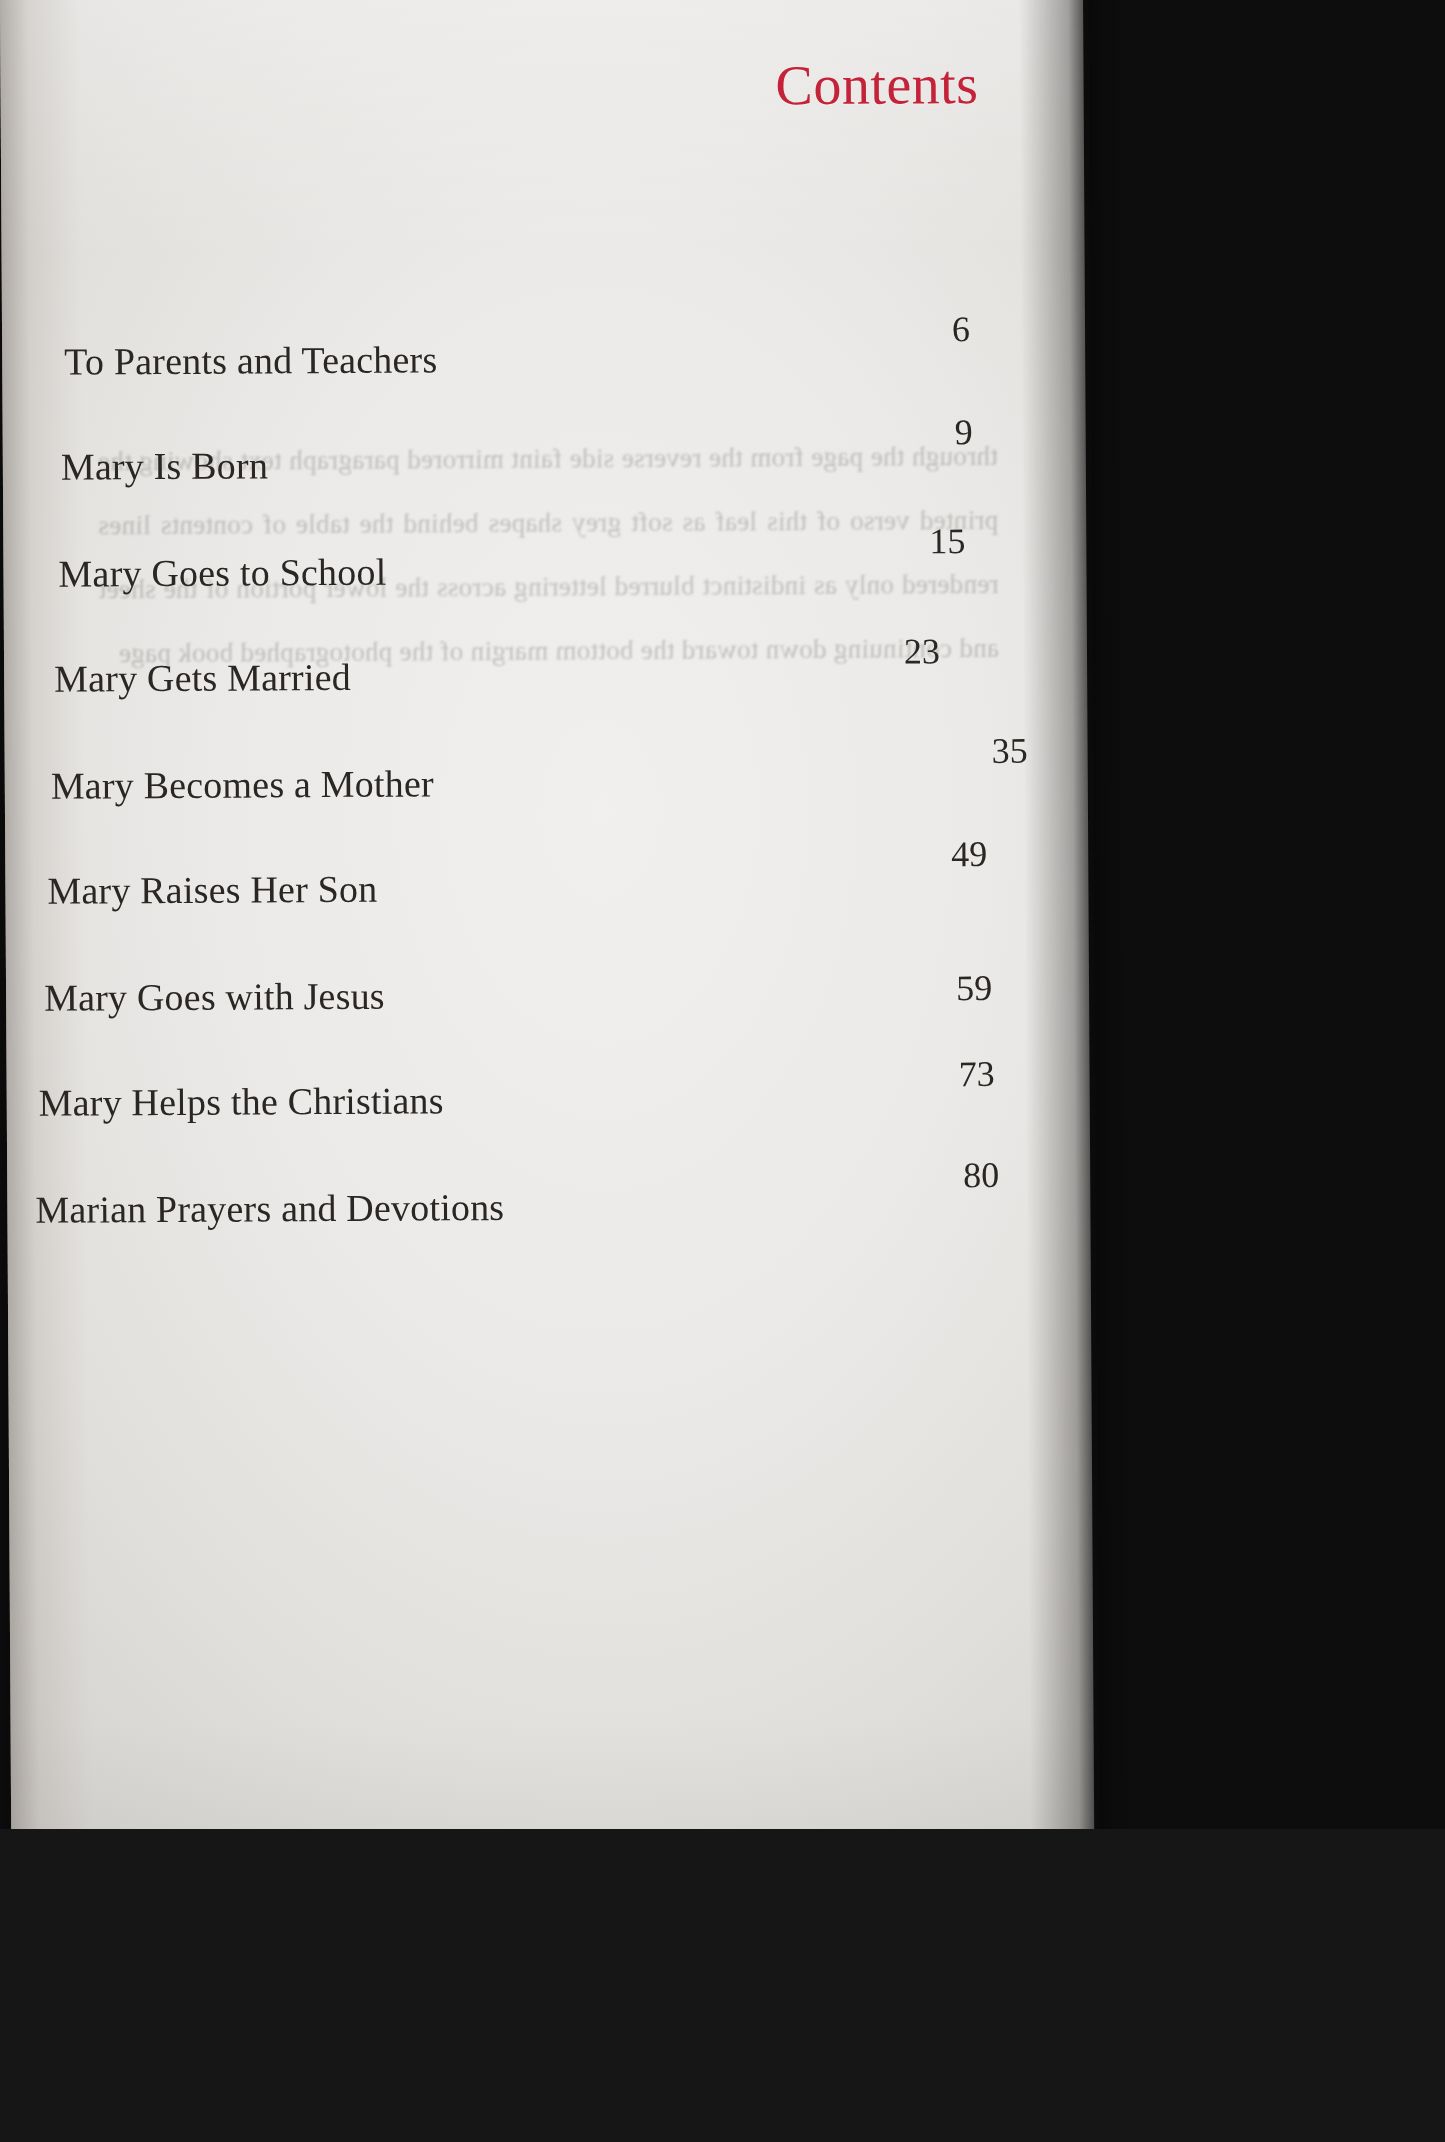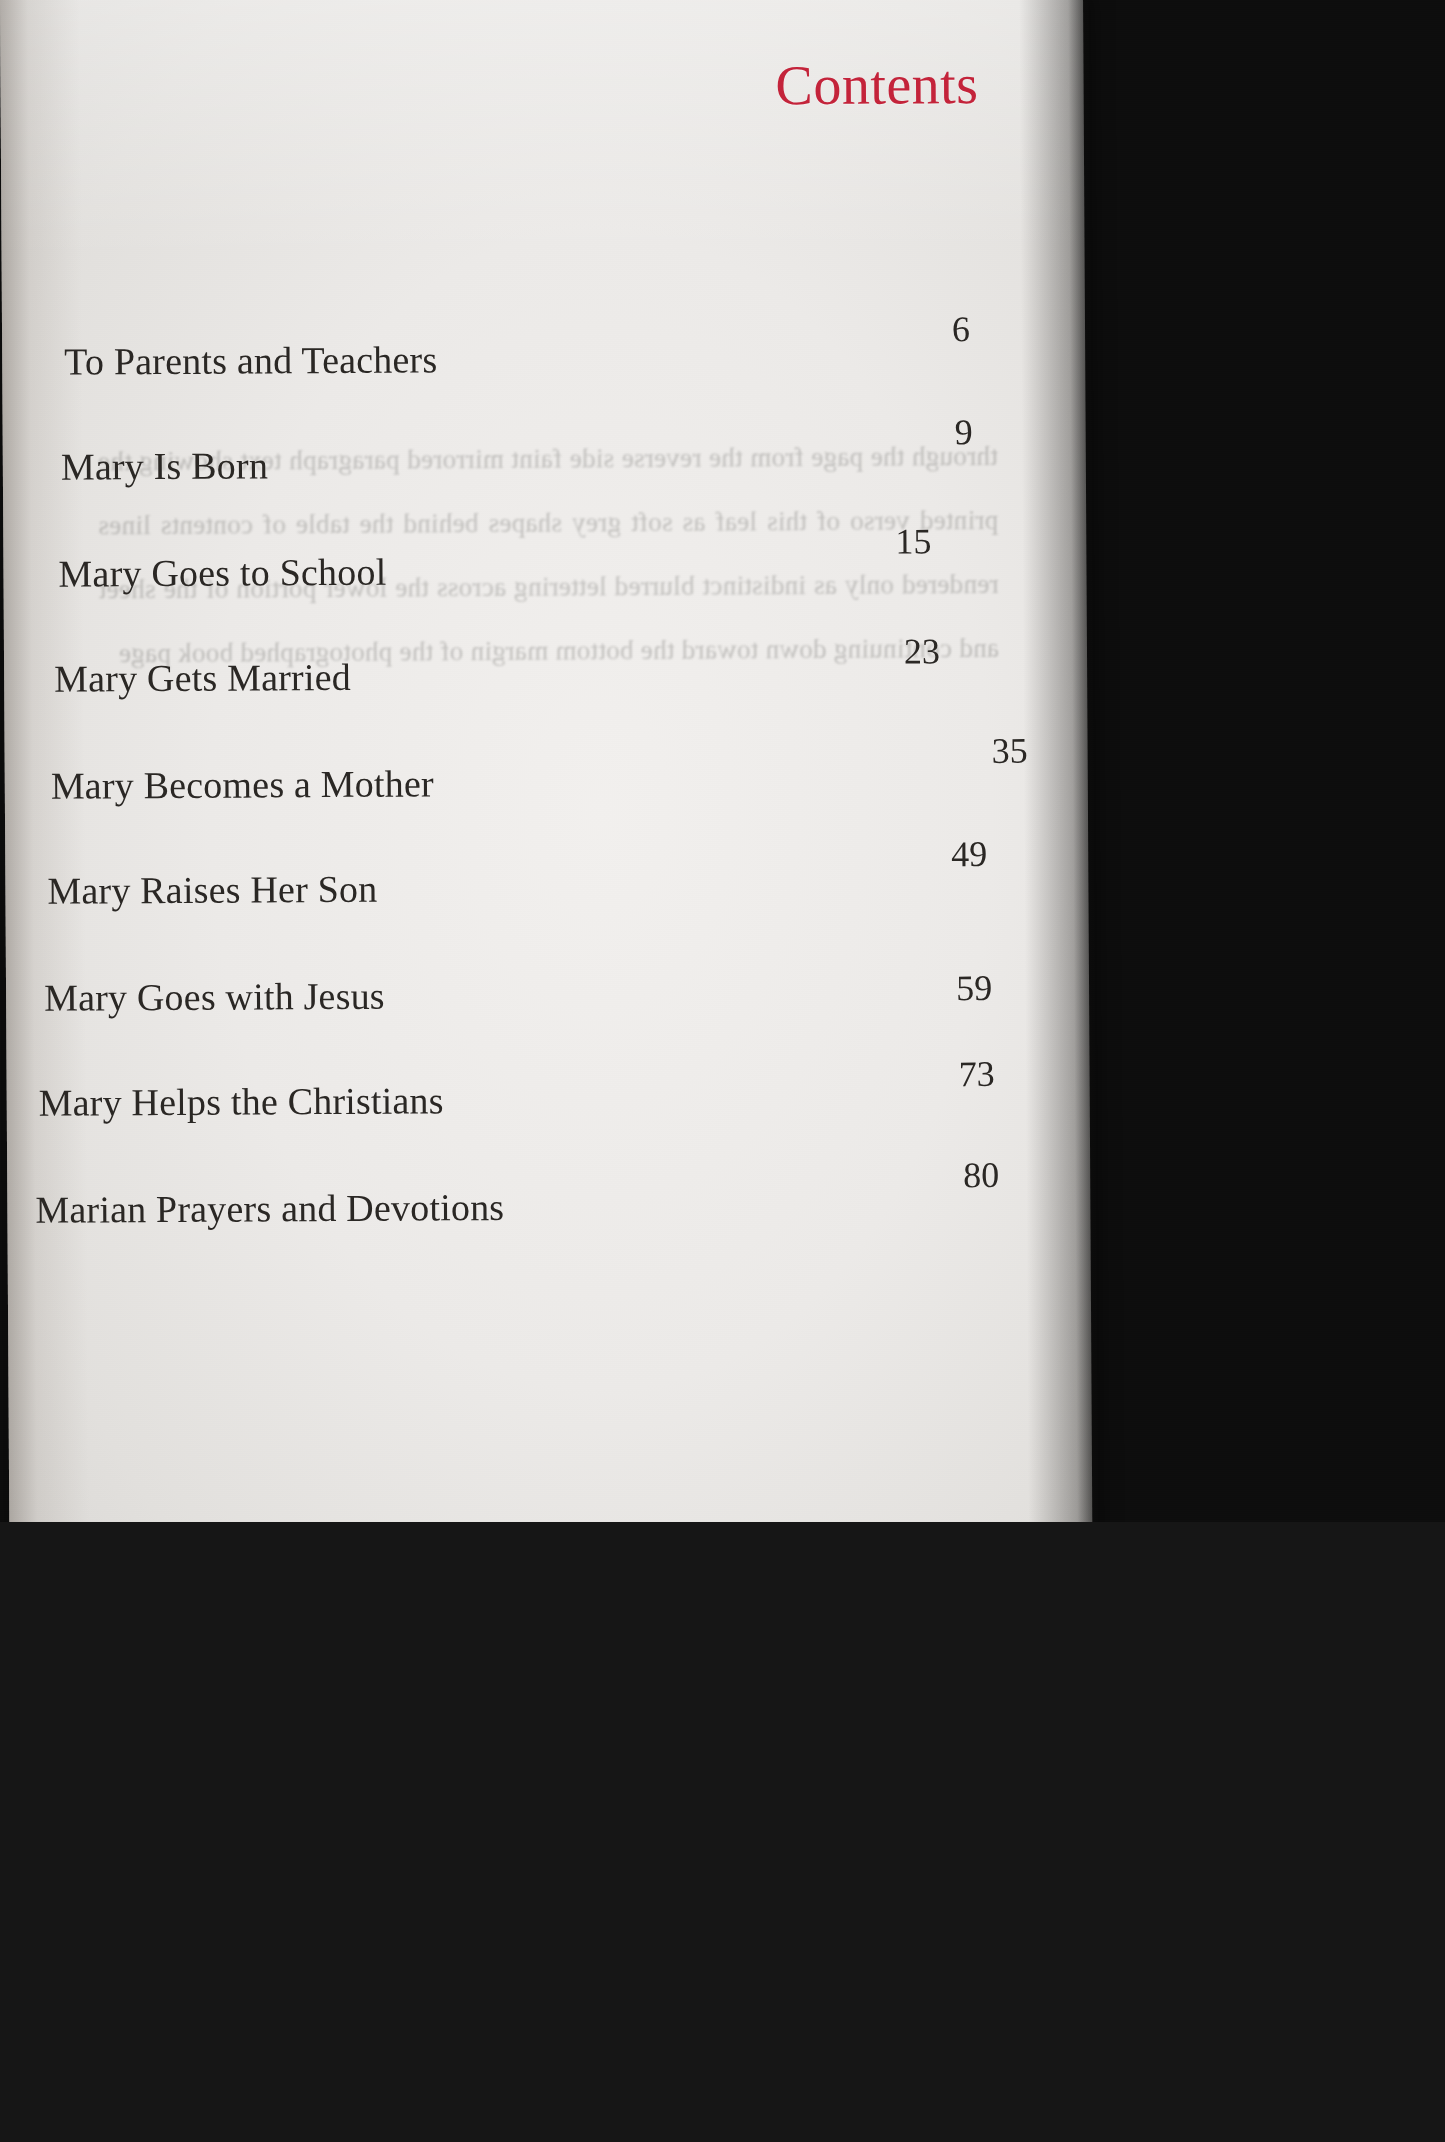--- a/index.html
+++ b/index.html
@@ -3,21 +3,21 @@
 <meta charset="utf-8">
 <style>
   html, body {
     margin: 0;
     padding: 0;
     background: #161616;
   }
   #page {
     position: relative;
     width: 1445px;
-    height: 1522px;
+    height: 1829px;
     overflow: hidden;
     background: #0d0d0d;
     font-family: "Liberation Serif", serif;
   }
 
   
   .page-sheet {
     position: absolute;
     left: 0px;
     top: 0px;
@@ -152,21 +152,21 @@
           <span class="toc-page" style="left:950px; top:-16px;">6</span>
         </div>
 
         <div class="toc-row">
           <span class="toc-entry" style="left:58px; top:10px;">Mary Is Born</span>
           <span class="toc-page" style="left:952px; top:-18px;">9</span>
         </div>
 
         <div class="toc-row">
           <span class="toc-entry" style="left:55px; top:12px;">Mary Goes to School</span>
-          <span class="toc-page" style="left:892px; top:-14px;">15</span>
+          <span class="toc-page" style="left:926px; top:-14px;">15</span>
         </div>
 
         <div class="toc-row">
           <span class="toc-entry" style="left:50px; top:12px;">Mary Gets Married</span>
           <span class="toc-page" style="left:900px; top:-16px;margin-top:7px;">23</span>
         </div>
 
         <div class="toc-row">
           <span class="toc-entry" style="left:46px; top:14px;">Mary Becomes a Mother</span>
           <span class="toc-page" style="left:987px; top:-14px;">35</span>

